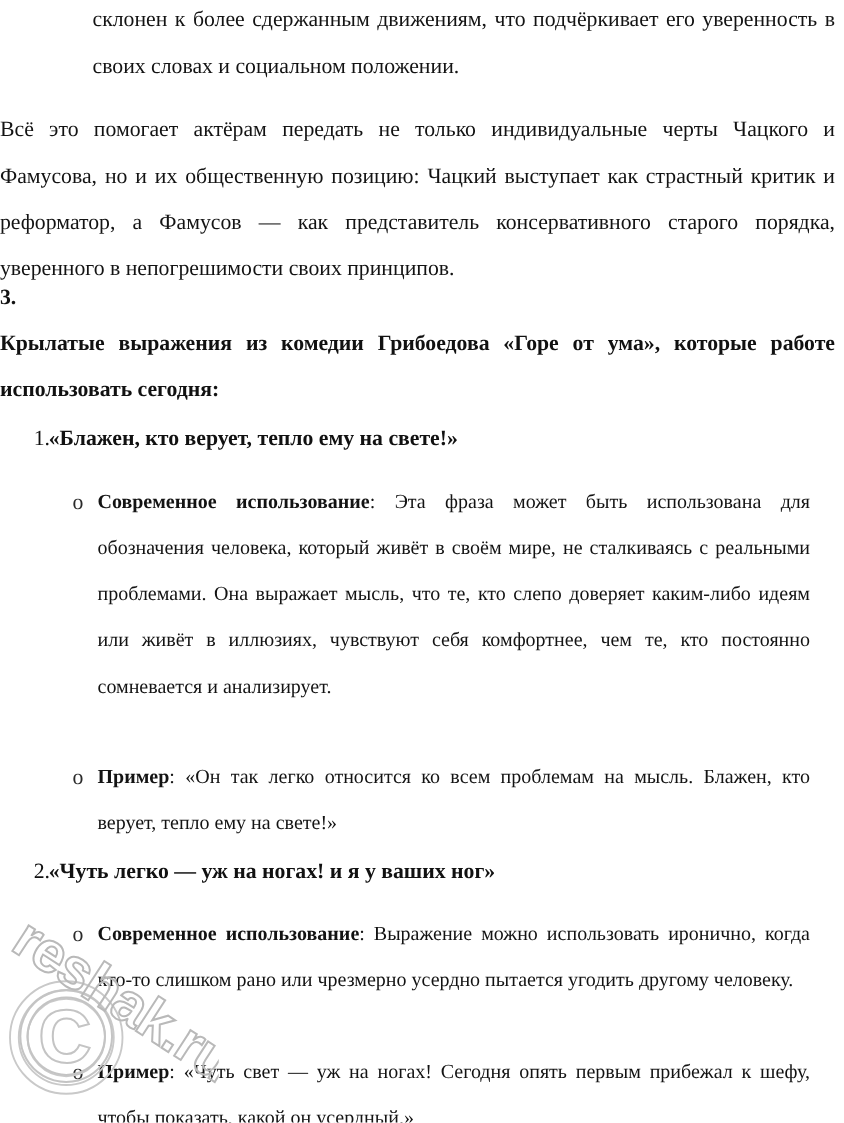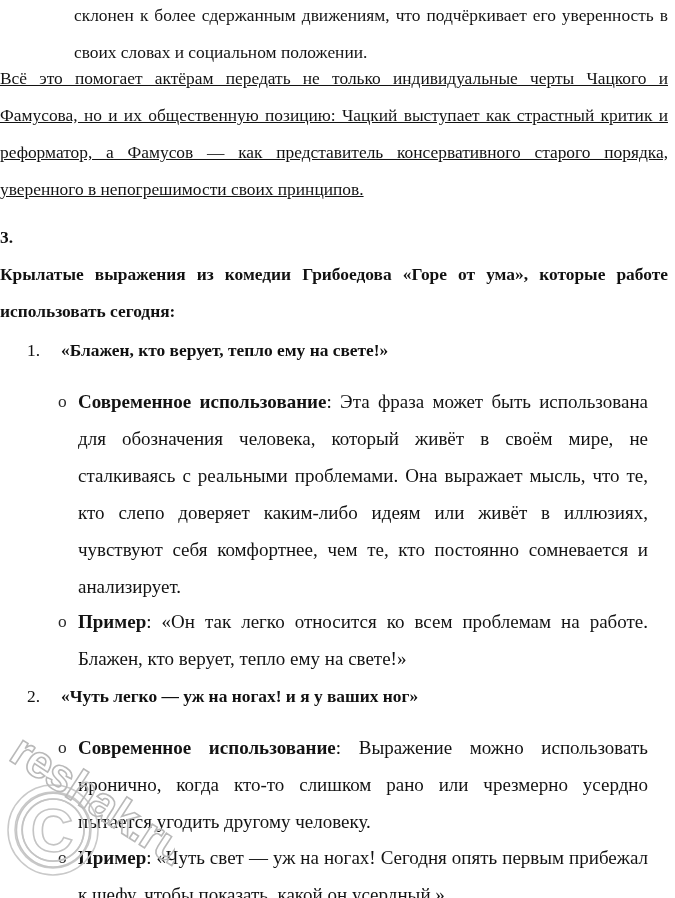--- a/index.html
+++ b/index.html
@@ -41,23 +41,22 @@
   
   #cont-para {
     left: 74px;
     top: -3px;
     width: 594px;
   }
 
   
   #body-para {
     left: 0px;
-    top: 60px;
+    top: 85px;
     width: 668px;
-    text-decoration: underline;
   }
 
   
   #section-num {
     position: absolute;
     left: 0px;
     top: 219px;
     font-size: 17.4px;
     line-height: 37px;
     font-weight: bold;
@@ -84,21 +83,21 @@
   .num-item .marker {
     position: absolute;
     left: 0px;
     top: 0px;
     width: 19px;
     font-weight: normal;
     text-align: left;
   }
   .num-item .itext {
     display: block;
-    margin-left: 34px;
+    margin-left: 12px;
   }
 
   #num-item-1 { left: 27px; top: 332px; width: 620px; }
   #num-item-2 { left: 27px; top: 678px; width: 620px; }
 
   
   .sub-item {
     position: absolute;
     width: 590px;
   }
@@ -109,21 +108,21 @@
     width: 20px;
     font-size: 17.4px;
     line-height: 37px;
     color: #2a2a2a;
     text-align: left;
   }
   .sub-item .stext {
     display: block;
     margin-left: 20px;
     width: 570px;
-    font-size: 19px;
+    font-size: 16px;
     line-height: 37px;
     text-align: justify;
     text-align-last: left;
     color: #131313;
   }
 
   #sub-1-1 { left: 58px; top: 383px; }
   #sub-1-2 { left: 58px; top: 603px; }
   #sub-2-1 { left: 58px; top: 729px; }
   #sub-2-2 { left: 58px; top: 839px; }
@@ -181,21 +180,21 @@
     <span class="itext">«Блажен, кто верует, тепло ему на свете!»</span>
   </div>
 
   <div class="sub-item" id="sub-1-1">
     <span class="omarker">o</span>
     <span class="stext"><span class="bold">Современное использование</span><span>: </span><span>Эта фраза может быть использована для обозначения человека, который живёт в своём мире, не сталкиваясь с реальными проблемами. Она выражает мысль, что те, кто слепо доверяет каким-либо идеям или живёт в иллюзиях, чувствуют себя комфортнее, чем те, кто постоянно сомневается и анализирует.</span></span>
   </div>
 
   <div class="sub-item" id="sub-1-2">
     <span class="omarker">o</span>
-    <span class="stext"><span class="bold">Пример</span><span>: </span><span>«Он так легко относится ко всем проблемам на работе. Блажен, кто верует, тепло ему на свете!»</span></span>
+    <span class="stext"><span class="bold">Пример</span><span>: </span><span>«Он так легко относится ко всем проблемам на мысль. Блажен, кто верует, тепло ему на свете!»</span></span>
   </div>
 
   <div class="num-item" id="num-item-2">
     <span class="marker">2.</span>
     <span class="itext">«Чуть легко — уж на ногах! и я у ваших ног»</span>
   </div>
 
   <div class="sub-item" id="sub-2-1">
     <span class="omarker">o</span>
     <span class="stext"><span class="bold">Современное использование</span><span>: </span><span>Выражение можно использовать иронично, когда кто-то слишком рано или чрезмерно усердно пытается угодить другому человеку.</span></span>

